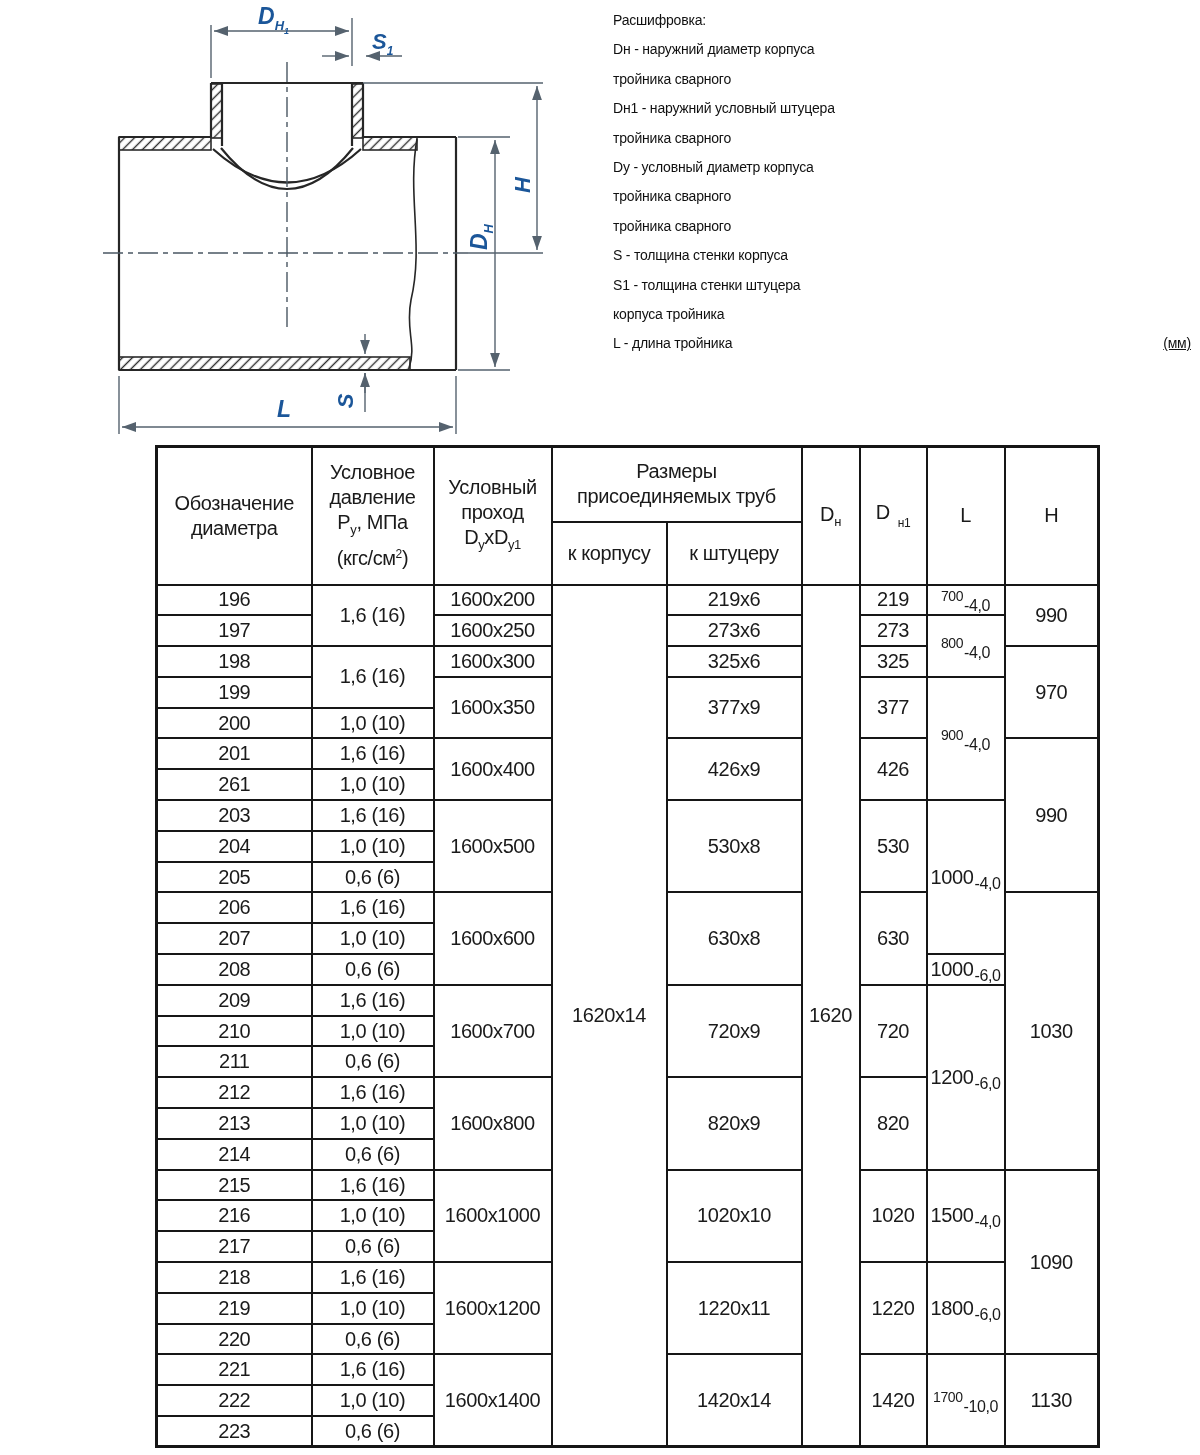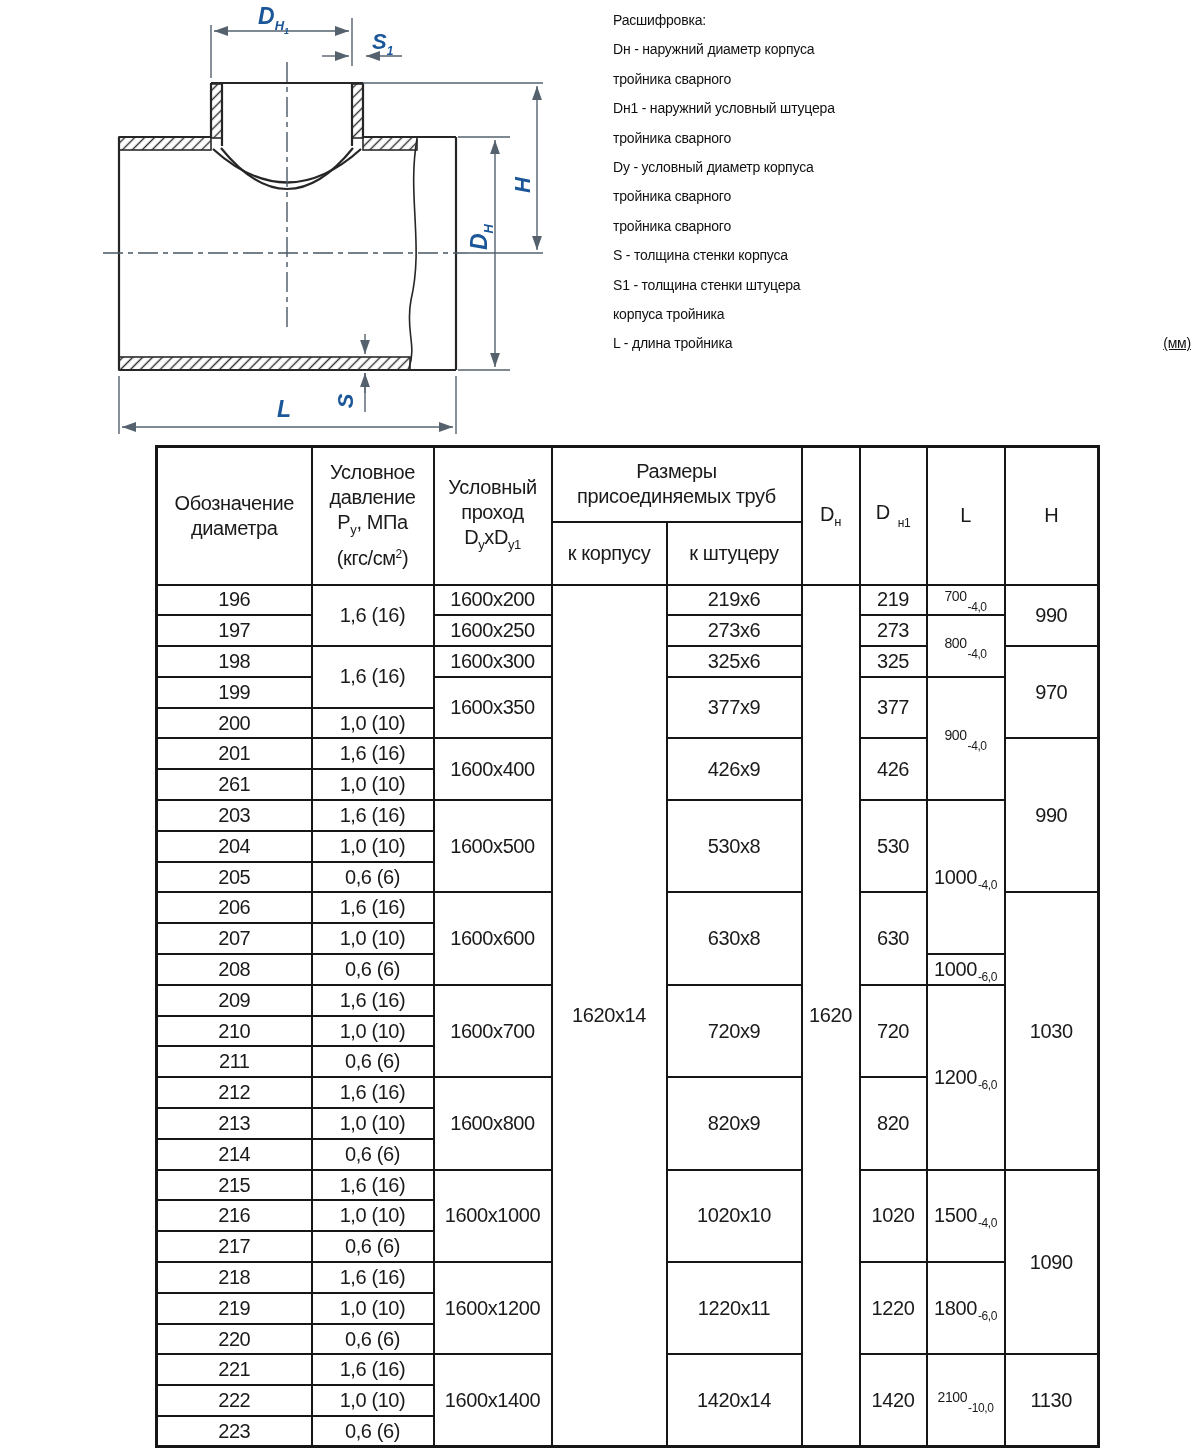--- a/index.html
+++ b/index.html
@@ -29,21 +29,21 @@
   }
   thead tr.h1{height:75px;}
   thead tr.h2{height:63px;}
   tbody tr{height:30.8px;}
   .th-line{line-height:25px;}
   .sb{font-size:13px;vertical-align:-5px;}
   .sb2{font-size:12px;vertical-align:-8px;padding-left:8px;}
   .sp{font-size:12px;vertical-align:7px;}
   .lm{font-size:20px;}
   .lm.sm{font-size:14px;position:relative;top:-5px;}
-  .lt{font-size:12px;position:relative;top:5px;margin-left:1px;}
+  .lt{font-size:16px;position:relative;top:5px;margin-left:1px;}
 </style>
 </head>
 <body>
 
 <svg class="drawing" width="600" height="440" viewBox="0 0 600 440" xmlns="http://www.w3.org/2000/svg">
   <defs>
     <pattern id="hat" width="7" height="7" patternUnits="userSpaceOnUse" patternTransform="rotate(45)">
       <path d="M3.5,0 L3.5,7" stroke="#2e2e2e" stroke-width="1.4"></path>
     </pattern>
     <marker id="arr" markerWidth="12" markerHeight="9" refX="10.5" refY="4.5" orient="auto-start-reverse">
@@ -316,21 +316,21 @@
       <tr>
         <td rowspan="1">220</td>
         <td rowspan="1">0,6 (6)</td>
       </tr>
       <tr>
         <td rowspan="1">221</td>
         <td rowspan="1">1,6 (16)</td>
         <td rowspan="3">1600x1400</td>
         <td rowspan="3">1420x14</td>
         <td rowspan="3">1420</td>
-        <td rowspan="3"><span class="lm sm">2100</span><span class="lt">-10,0</span></td>
+        <td rowspan="3"><span class="lm sm">1700</span><span class="lt">-10,0</span></td>
         <td rowspan="3">1130</td>
       </tr>
       <tr>
         <td rowspan="1">222</td>
         <td rowspan="1">1,0 (10)</td>
       </tr>
       <tr>
         <td rowspan="1">223</td>
         <td rowspan="1">0,6 (6)</td>
       </tr>

